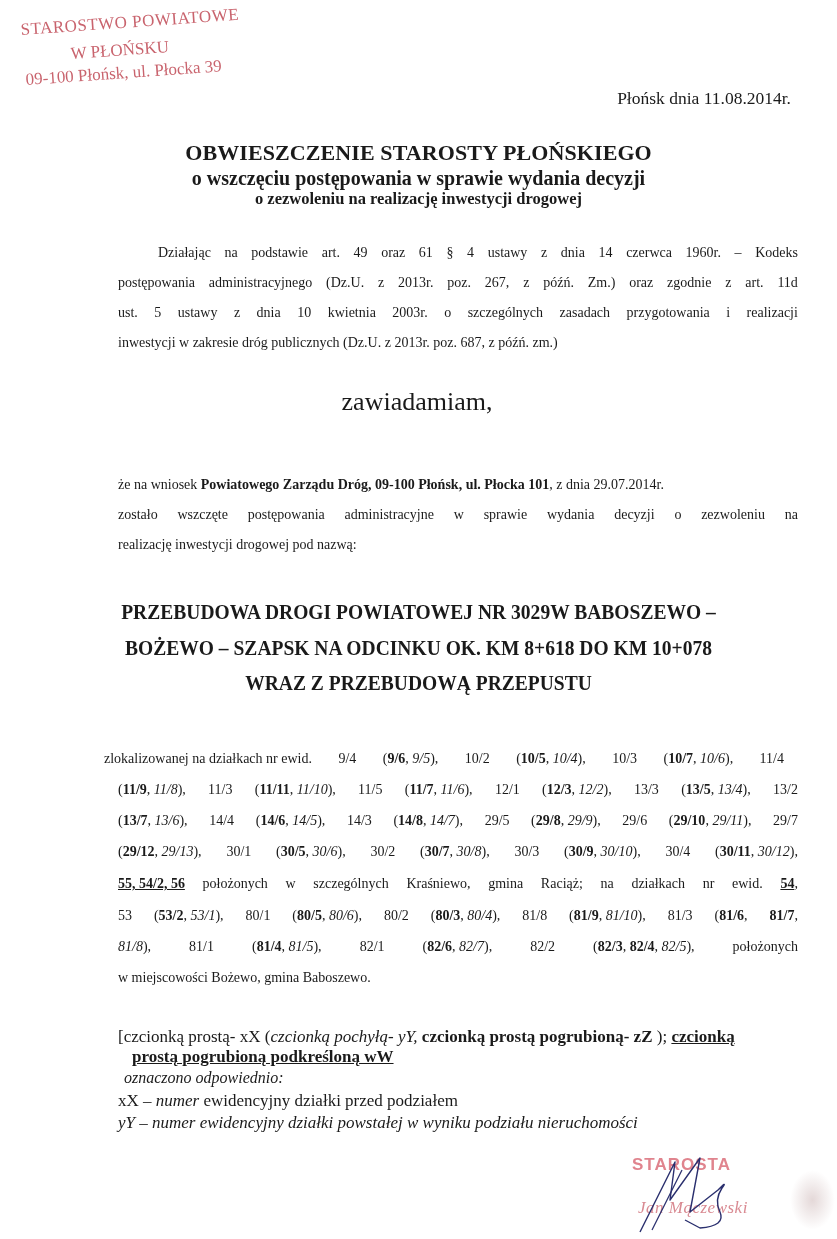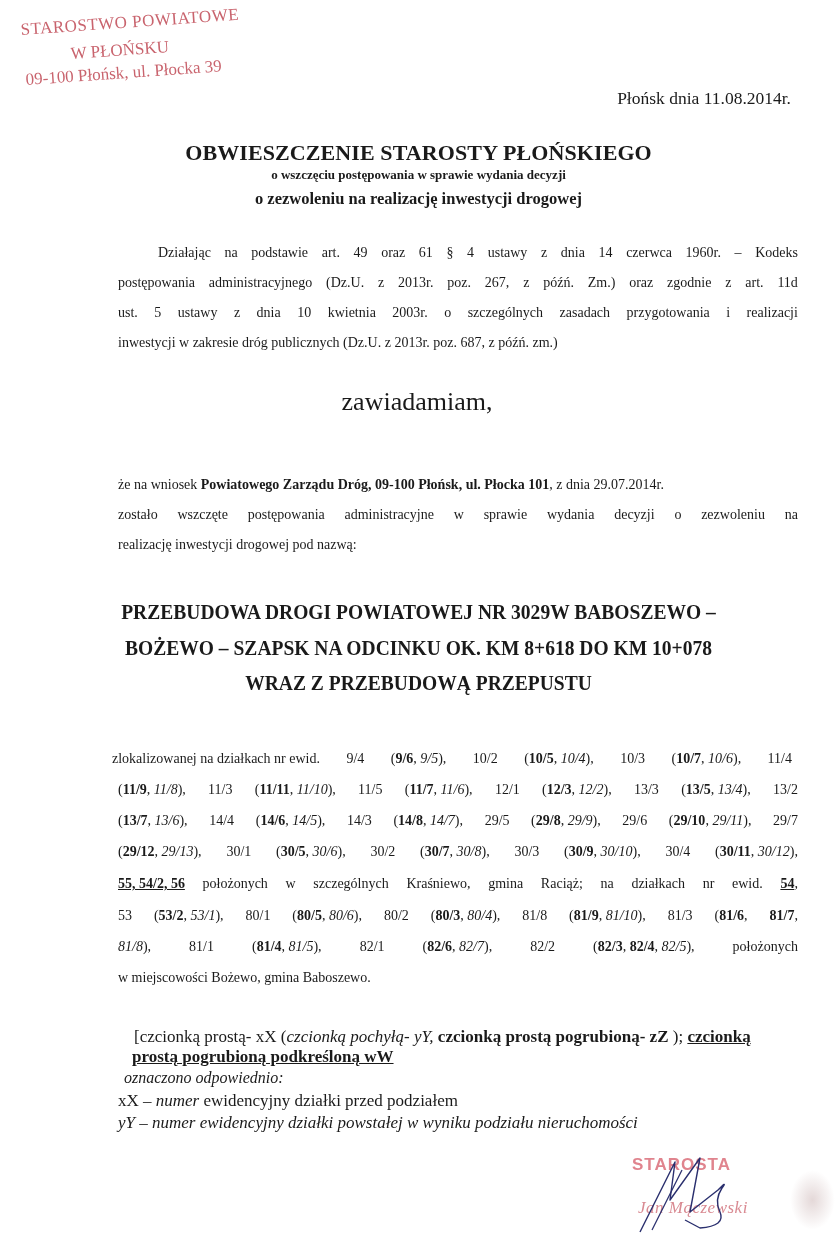--- a/index.html
+++ b/index.html
@@ -13,21 +13,21 @@
   
   .stamp { color: #c9646e; font-family: "Liberation Serif", serif; transform: rotate(-4deg); transform-origin: left top; }
   .stamp-l1 { left: 20px; top: 20px; font-size: 17px; letter-spacing: 0.5px; }
   .stamp-l2 { left: 70px; top: 44px; font-size: 17px; }
   .stamp-l3 { left: 25px; top: 70px; font-size: 17px; }
 
   .date { right: 46px; top: 88px; font-size: 17.5px; }
 
   .title { left: 0; width: 837px; text-align: center; font-weight: bold; }
   .t1 { top: 140px; font-size: 22px; letter-spacing: 0.1px; }
-  .t2 { top: 167px; font-size: 13px; }
+  .t2 { top: 167px; font-size: 20px; }
   .t3 { top: 189px; font-size: 16.5px; }
 
   .para { left: 118px; width: 680px; font-size: 14px; }
   .justify { display: flex; justify-content: space-between; }
   .justify span { white-space: pre; }
 
   .zaw { left: 0; width: 834px; text-align: center; top: 387px; font-size: 26px; }
 
   .proj { left: 0; width: 837px; text-align: center; font-weight: bold; font-size: 21px;
           font-family: "Liberation Serif", serif; transform: scaleX(0.93); transform-origin: center; }
@@ -126,21 +126,21 @@
     <span>zezwoleniu</span>
     <span>na</span>
   </div>
 <div class="abs para" style="top:537px;">realizację inwestycji drogowej pod nazwą:</div>
 
 <div class="abs proj" style="top:600px;">PRZEBUDOWA DROGI POWIATOWEJ NR 3029W BABOSZEWO –</div>
 <div class="abs proj" style="top:636px;">BOŻEWO – SZAPSK NA ODCINKU OK. KM 8+618 DO KM 10+078</div>
 <div class="abs proj" style="top:671px;">WRAZ Z PRZEBUDOWĄ PRZEPUSTU</div>
 
 <div id="parcels">
-    <div class="abs para justify" style="top: 751px; left: 112px;">
+    <div class="abs para justify" style="top: 751px; left: 104px;">
       <span><span>zlokalizowanej na działkach nr ewid.</span></span>
       <span><span>9/4</span></span>
       <span><span>(</span><span class="b">9/6</span><span>, </span><span class="i">9/5</span><span>),</span></span>
       <span><span>10/2</span></span>
       <span><span>(</span><span class="b">10/5</span><span>, </span><span class="i">10/4</span><span>),</span></span>
       <span><span>10/3</span></span>
       <span><span>(</span><span class="b">10/7</span><span>, </span><span class="i">10/6</span><span>),</span></span>
       <span><span>11/4</span></span>
     </div>
     <div class="abs para justify" style="top: 782px; left: 118px;">
@@ -211,21 +211,21 @@
       <span><span>(</span><span class="b">81/4</span><span>, </span><span class="i">81/5</span><span>),</span></span>
       <span><span>82/1</span></span>
       <span><span>(</span><span class="b">82/6</span><span>, </span><span class="i">82/7</span><span>),</span></span>
       <span><span>82/2</span></span>
       <span><span>(</span><span class="b">82/3</span><span>, </span><span class="b">82/4</span><span>, </span><span class="i">82/5</span><span>),</span></span>
       <span><span>położonych</span></span>
     </div>
     <div class="abs para" style="top: 970px; left: 118px;"><span><span>w miejscowości Bożewo, gmina Baboszewo.</span></span></div>
   </div>
 
-<div class="abs legend" style="left:134px; top:1027px;">
+<div class="abs legend" style="left:118px; top:1027px;">
   <span>[czcionką prostą- xX (</span><i>czcionką pochyłą- yY,</i><b> czcionką prostą pogrubioną- zZ </b><span>); </span><b class="u">czcionką</b>
 </div>
 <div class="abs legend" style="left:132px; top:1047px;">
   <b class="u">prostą pogrubioną podkreśloną wW</b>
 </div>
 <div class="abs legend i" style="left:124px; top:1069px; font-size:16px;">oznaczono odpowiednio:</div>
 <div class="abs legend" style="left:118px; top:1091px;">
   <span>xX –</span> <i>numer</i><span> ewidencyjny działki przed podziałem</span>
 </div>
 <div class="abs legend i" style="left:118px; top:1113px;">

